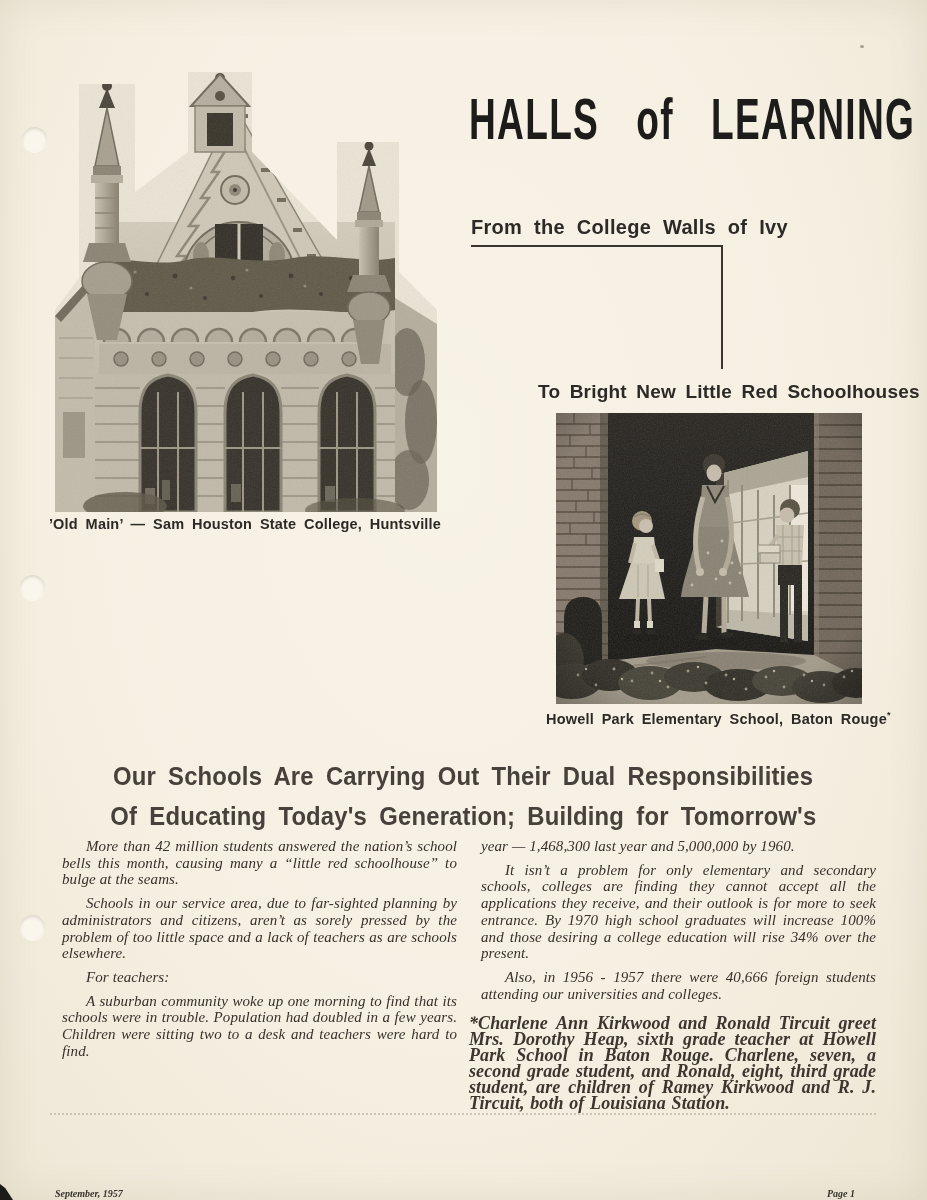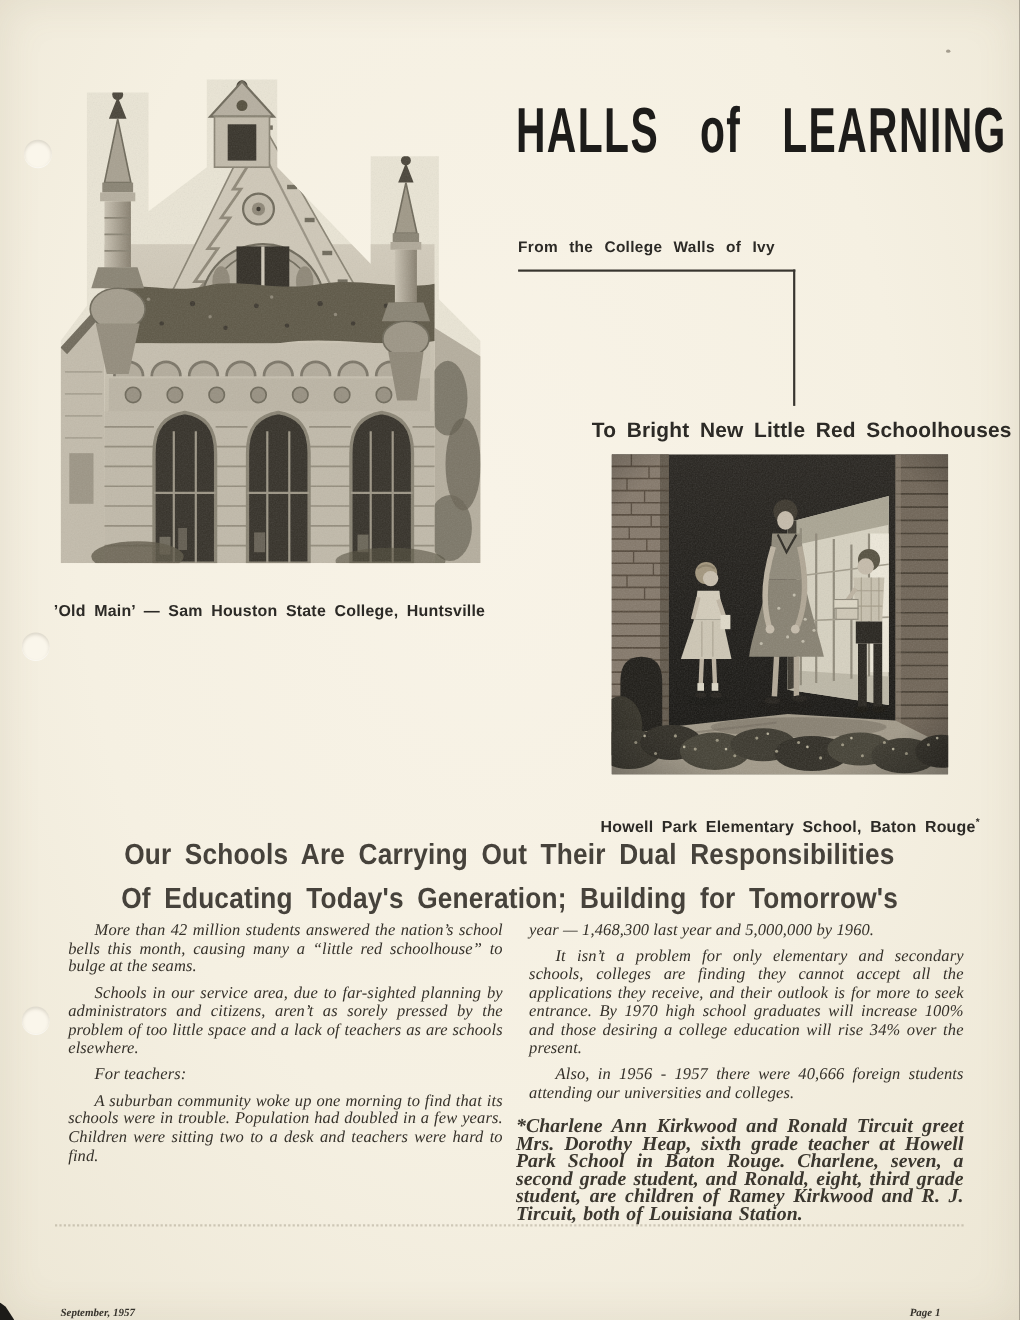--- a/index.html
+++ b/index.html
@@ -9,29 +9,29 @@
     font-family:"Liberation Sans", sans-serif;color:#2c2a26;
     box-shadow:inset 0 0 40px rgba(120,105,70,0.12);
   }
   
   .masthead{
     position:absolute;left:469px;top:90px;white-space:nowrap;
     font-weight:bold;font-size:58px;letter-spacing:2px;word-spacing:40px;
     color:#1d1c1a;transform:scaleX(0.64);transform-origin:left top;line-height:1;
   }
   .kicker{position:absolute;font-weight:bold;color:#2c2a26;white-space:nowrap;}
-  .kicker-top{left:471px;top:216px;font-size:14px;word-spacing:6px;letter-spacing:.3px;text-align:right;}
+  .kicker-top{left:471px;top:216px;font-size:20px;word-spacing:6px;letter-spacing:.3px;text-align:right;}
   .kicker-bottom{left:538px;top:381px;font-size:19px;word-spacing:4px;letter-spacing:.2px;}
   .rule-h{position:absolute;left:471px;top:245px;width:252px;height:2px;background:#38352f;}
   .rule-v{position:absolute;left:721px;top:245px;width:2px;height:124px;background:#38352f;}
   
   .photo1{position:absolute;left:55px;top:72px;width:382px;height:440px;}
   .photo2{position:absolute;left:556px;top:413px;width:306px;height:291px;}
   .caption{position:absolute;font-weight:bold;font-size:14.5px;word-spacing:3.5px;
-    letter-spacing:.2px;color:#2c2a26;text-align:center;white-space:nowrap;margin-top:32px;}
+    letter-spacing:.2px;color:#2c2a26;text-align:center;white-space:nowrap;}
   .caption-1{left:35px;top:516px;width:420px;}
   .caption-2{left:546px;top:710px;width:326px;text-align:center;}
   .caption sup{font-size:9px;vertical-align:6px;}
   
   .headline{position:absolute;left:40px;top:756px;width:847px;text-align:center;
     font-weight:bold;font-size:26.5px;line-height:40px;color:#46423b;}
   .headline span{display:inline-block;transform:scaleX(0.9);transform-origin:center top;
     white-space:nowrap;word-spacing:6px;letter-spacing:.2px;}
   
   .col{position:absolute;top:838px;width:407px;font-family:"Liberation Serif", serif;

